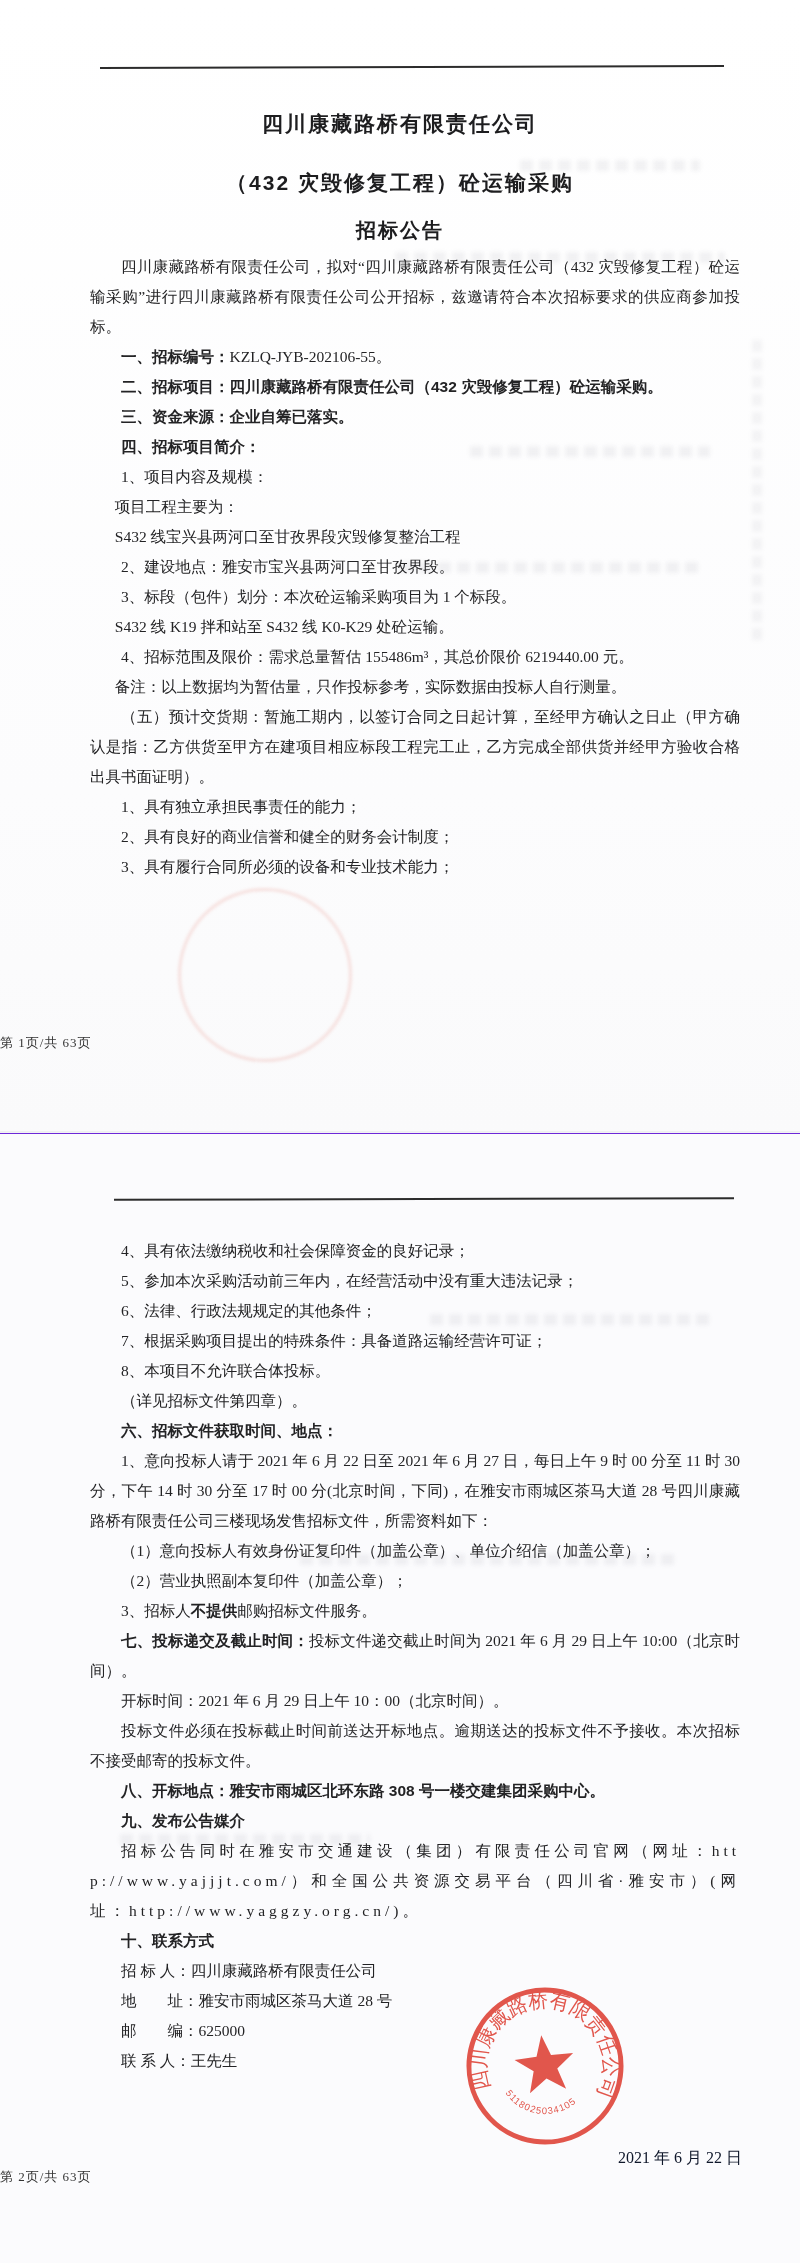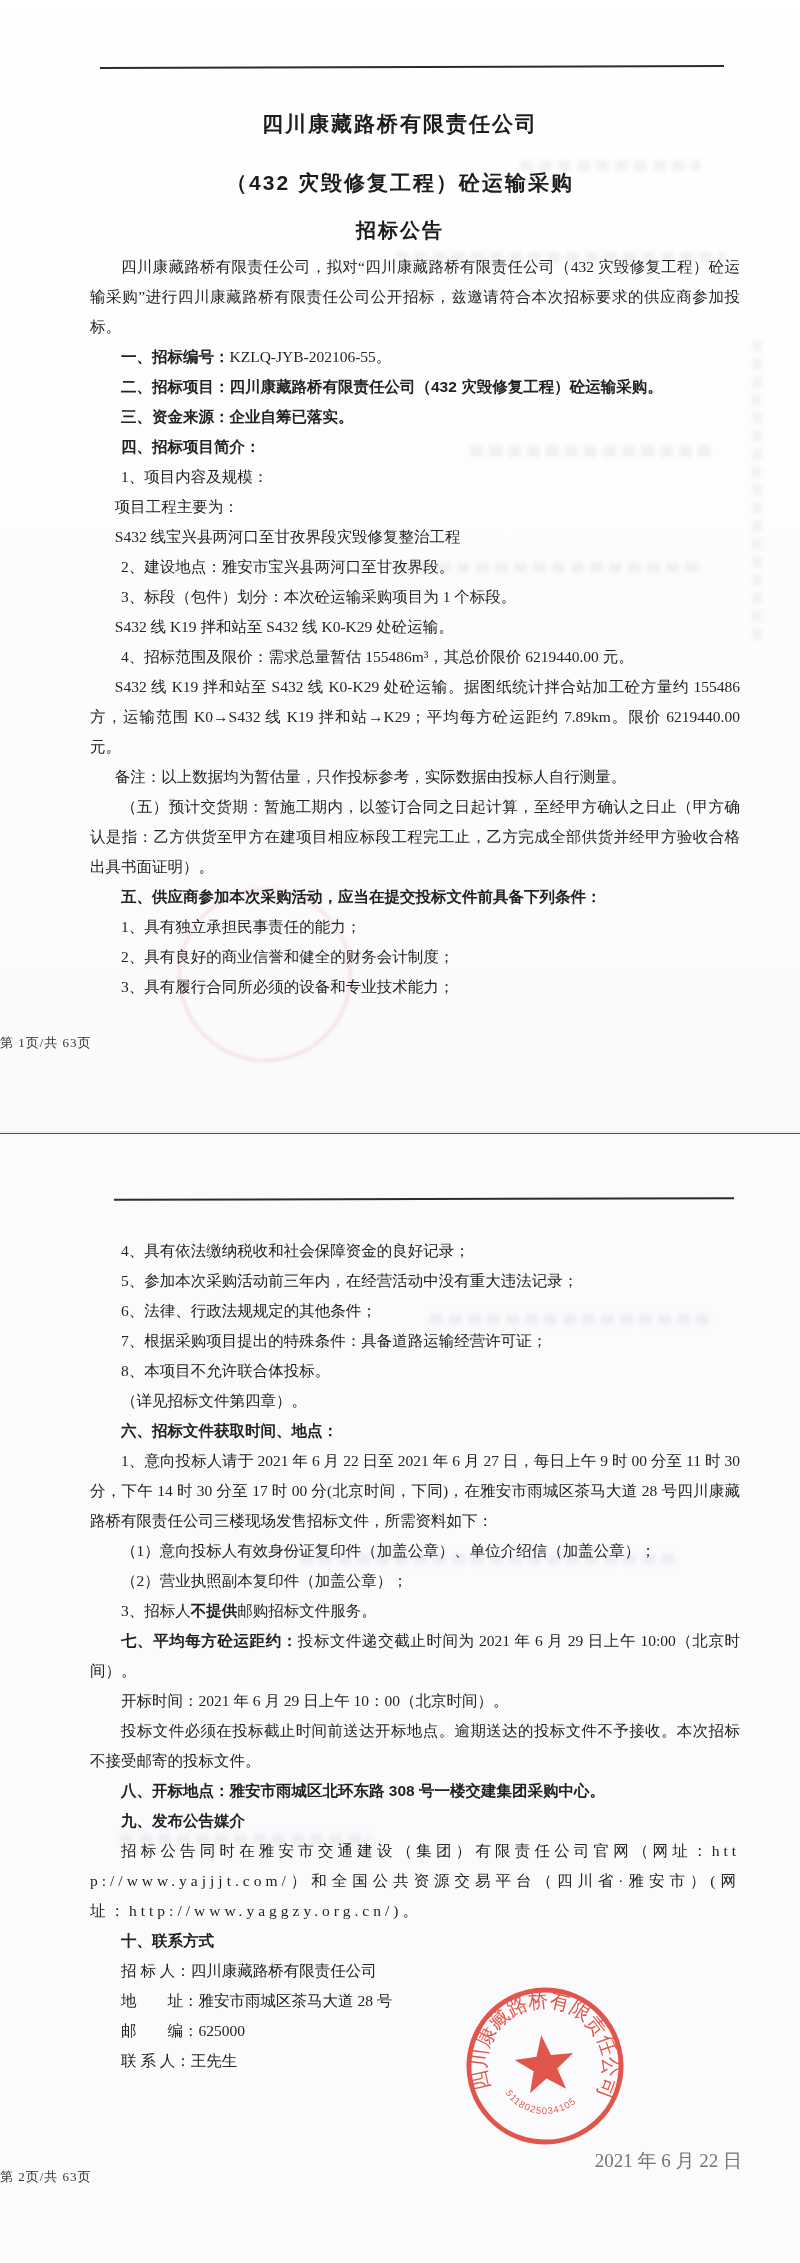--- a/index.html
+++ b/index.html
@@ -26,21 +26,21 @@
   #page1 .content{top:252px;}
   #page2 .content{top:102px;}
   .content p{margin:0;}
   .ind{text-indent:2em;}
   .ind16{text-indent:1.6em;}
   .b{font-weight:bold;font-family:"Liberation Sans","DejaVu Sans",sans-serif;}
   .m7{margin-top:7px;}
   .m8{margin-top:8px;}
   .spread{letter-spacing:4px;word-break:break-all;}
   .pfoot{position:absolute;left:0;top:1034px;width:100%;font-size:13px;color:#333;letter-spacing:1px;}
-  .date{position:absolute;top:1014px;right:58px;font-size:19px;color:#737373;}
+  .date{position:absolute;top:1014px;right:58px;font-size:16px;color:#0f172a;}
   .seal{position:absolute;left:460px;top:847px;width:170px;height:170px;mix-blend-mode:multiply;}
   .bleed-seal{position:absolute;left:178px;top:888px;width:168px;height:168px;border:3px solid rgba(222,72,56,.15);
               border-radius:50%;filter:blur(1.5px);}
   .bleed{position:absolute;height:11px;filter:blur(2px);opacity:.55;
          background:repeating-linear-gradient(90deg,rgba(125,125,138,.18) 0 13px,rgba(125,125,138,0) 13px 19px);}
   .bleedv{position:absolute;width:10px;filter:blur(2px);opacity:.5;
           background:repeating-linear-gradient(180deg,rgba(125,125,138,.16) 0 12px,rgba(125,125,138,0) 12px 18px);}
   .seam{position:absolute;left:0;top:1131px;width:800px;height:4px;
         background:linear-gradient(180deg,rgba(0,0,0,0.05),rgba(255,255,255,0));}
 </style>
@@ -71,24 +71,22 @@
     <p class="ind b">二、招标项目：四川康藏路桥有限责任公司（432 灾毁修复工程）砼运输采购。</p>
     <p class="ind b">三、资金来源：企业自筹已落实。</p>
     <p class="ind b">四、招标项目简介：</p>
     <p class="ind">1、项目内容及规模：</p>
     <p class="ind16">项目工程主要为：</p>
     <p class="ind16">S432 线宝兴县两河口至甘孜界段灾毁修复整治工程</p>
     <p class="ind">2、建设地点：雅安市宝兴县两河口至甘孜界段。</p>
     <p class="ind">3、标段（包件）划分：本次砼运输采购项目为 1 个标段。</p>
     <p class="ind16">S432 线 K19 拌和站至 S432 线 K0-K29 处砼运输。</p>
     <p class="ind">4、招标范围及限价：需求总量暂估 155486m³，其总价限价 6219440.00 元。</p>
-    <p class="ind16">S432 线 K19 拌和站至 S432 线 K0-K29 处砼运输。据图纸统计拌合站加工砼方量约 155486 方，运输范围 K0→S432 线 K19 拌和站→K29；平均每方砼运距约 7.89km。限价 6219440.00 元。</p>
     <p class="ind16 m8">备注：以上数据均为暂估量，只作投标参考，实际数据由投标人自行测量。</p>
     <p class="ind m7">（五）预计交货期：暂施工期内，以签订合同之日起计算，至经甲方确认之日止（甲方确认是指：乙方供货至甲方在建项目相应标段工程完工止，乙方完成全部供货并经甲方验收合格出具书面证明）。</p>
-    <p class="ind b m8">五、供应商参加本次采购活动，应当在提交投标文件前具备下列条件：</p>
     <p class="ind">1、具有独立承担民事责任的能力；</p>
     <p class="ind">2、具有良好的商业信誉和健全的财务会计制度；</p>
     <p class="ind">3、具有履行合同所必须的设备和专业技术能力；</p>
   </div>
 
   <div class="pfoot">第 1页/共 63页</div>
 </section>
 
 <div class="seam"></div>
 
@@ -104,21 +102,21 @@
     <p class="ind">5、参加本次采购活动前三年内，在经营活动中没有重大违法记录；</p>
     <p class="ind">6、法律、行政法规规定的其他条件；</p>
     <p class="ind">7、根据采购项目提出的特殊条件：具备道路运输经营许可证；</p>
     <p class="ind">8、本项目不允许联合体投标。</p>
     <p class="ind">（详见招标文件第四章）。</p>
     <p class="ind b">六、招标文件获取时间、地点：</p>
     <p class="ind">1、意向投标人请于 2021 年 6 月 22 日至 2021 年 6 月 27 日，每日上午 9 时 00 分至 11 时 30 分，下午 14 时 30 分至 17 时 00 分(北京时间，下同)，在雅安市雨城区茶马大道 28 号四川康藏路桥有限责任公司三楼现场发售招标文件，所需资料如下：</p>
     <p class="ind">（1）意向投标人有效身份证复印件（加盖公章）、单位介绍信（加盖公章）；</p>
     <p class="ind">（2）营业执照副本复印件（加盖公章）；</p>
     <p class="ind"><span>3、招标人</span><span class="b">不提供</span><span>邮购招标文件服务。</span></p>
-    <p class="ind"><span class="b">七、平均每方砼运距约：</span><span>投标文件递交截止时间为 2021 年 6 月 29 日上午 10:00（北京时间）。</span></p>
+    <p class="ind"><span class="b">七、投标递交及截止时间：</span><span>投标文件递交截止时间为 2021 年 6 月 29 日上午 10:00（北京时间）。</span></p>
     <p class="ind">开标时间：2021 年 6 月 29 日上午 10：00（北京时间）。</p>
     <p class="ind">投标文件必须在投标截止时间前送达开标地点。逾期送达的投标文件不予接收。本次招标不接受邮寄的投标文件。</p>
     <p class="ind b">八、开标地点：雅安市雨城区北环东路 308 号一楼交建集团采购中心。</p>
     <p class="ind b">九、发布公告媒介</p>
     <p class="ind spread">招标公告同时在雅安市交通建设（集团）有限责任公司官网（网址：http://www.yajjjt.com/）和全国公共资源交易平台（四川省·雅安市）(网址：http://www.yaggzy.org.cn/)。</p>
     <p class="ind b">十、联系方式</p>
     <p class="ind">招 标 人：四川康藏路桥有限责任公司</p>
     <p class="ind">地　　址：雅安市雨城区茶马大道 28 号</p>
     <p class="ind">邮　　编：625000</p>
     <p class="ind">联 系 人：王先生</p>

